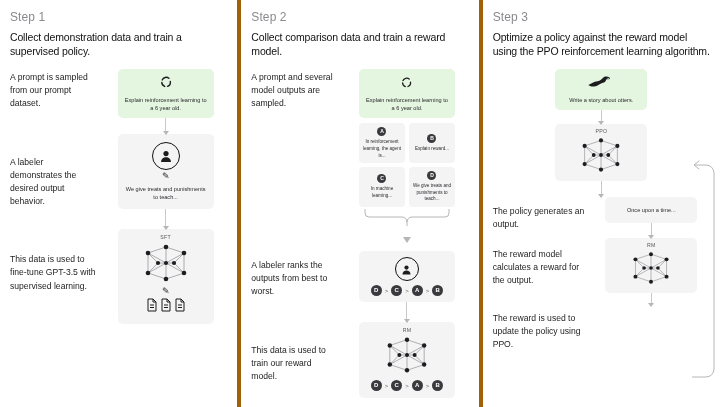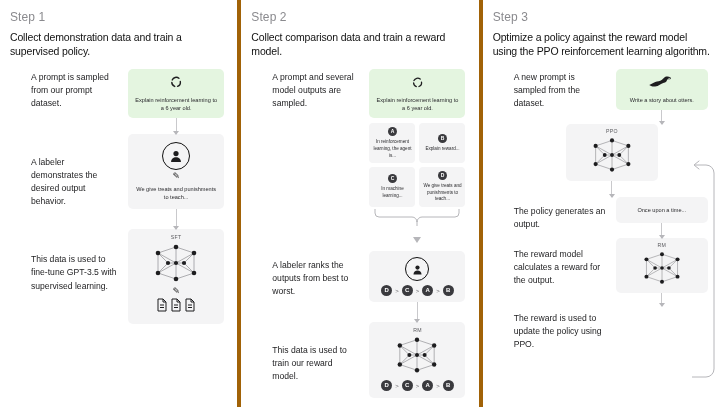--- a/index.html
+++ b/index.html
@@ -11,21 +11,21 @@
     overflow:hidden;
   }
   .board{position:relative;width:720px;height:407px;display:flex;}
   .col{position:relative;flex:1 1 0;padding:8px 10px 0 10px;box-sizing:border-box;}
   .col + .col{border-left:4px solid #a16207;}
 
   .step-kicker{font-size:12px;color:#8a8a8e;letter-spacing:.1px;margin:2px 0 6px 0;}
   .step-title{font-size:10.5px;font-weight:400;line-height:1.38;color:#111;margin:0 0 10px 0;letter-spacing:-.15px;}
 
   .rows{position:relative;}
-  .row{display:flex;align-items:flex-start;gap:8px;margin-left:21px;}
+  .row{display:flex;align-items:flex-start;gap:8px;}
   .caption{font-size:8.6px;line-height:1.52;color:#1d1d1f;width:86px;flex:0 0 86px;padding-top:2px;}
   .c3 .caption{width:92px;flex:0 0 92px;}
   .art{flex:1 1 auto;display:flex;flex-direction:column;align-items:center;}
 
   .card{
     background:#f4f4f5;border-radius:5px;
     width:96px;box-sizing:border-box;
     display:flex;flex-direction:column;align-items:center;justify-content:center;
     padding:6px 6px;
   }
@@ -283,21 +283,20 @@
     </div>
   </div>
 
   <div class="col c3">
     <div class="step-kicker">Step 3</div>
     <div class="step-title">Optimize a policy against the reward model using the PPO reinforcement learning algorithm.</div>
 
     <div class="rows">
 
       <div class="row">
-        <div class="caption">A new prompt is sampled from the dataset.</div>
         <div class="art">
           <div class="card green" style="width:92px">
             <span>
               <svg width="30" height="14" viewBox="0 0 40 18" fill="#1d1d1f">
                 <path d="M3 13c3-1 5-3 8-4 3-1 6-1 9-3 2-1.4 3-3.4 5.6-4.2 2-0.6 4 0 5.4 1 1 0.8 1.2 2-0.2 2.4-1.4 0.4-2.6-0.4-3.6 0.4-1 0.8-0.6 2.2-1.8 3.2-1.6 1.4-4 1.6-6 2.4-2.6 1-4.4 3-7 3.6-2.4 0.6-5 0.4-7-0.4-1-0.4-1.4-1 -2.4-1.4z"></path>
                 <circle cx="29.5" cy="4.2" r="0.8" fill="#e4f5e0"></circle>
               </svg>
             </span>
             <div class="card-text">Write a story about otters.</div>
           </div>

